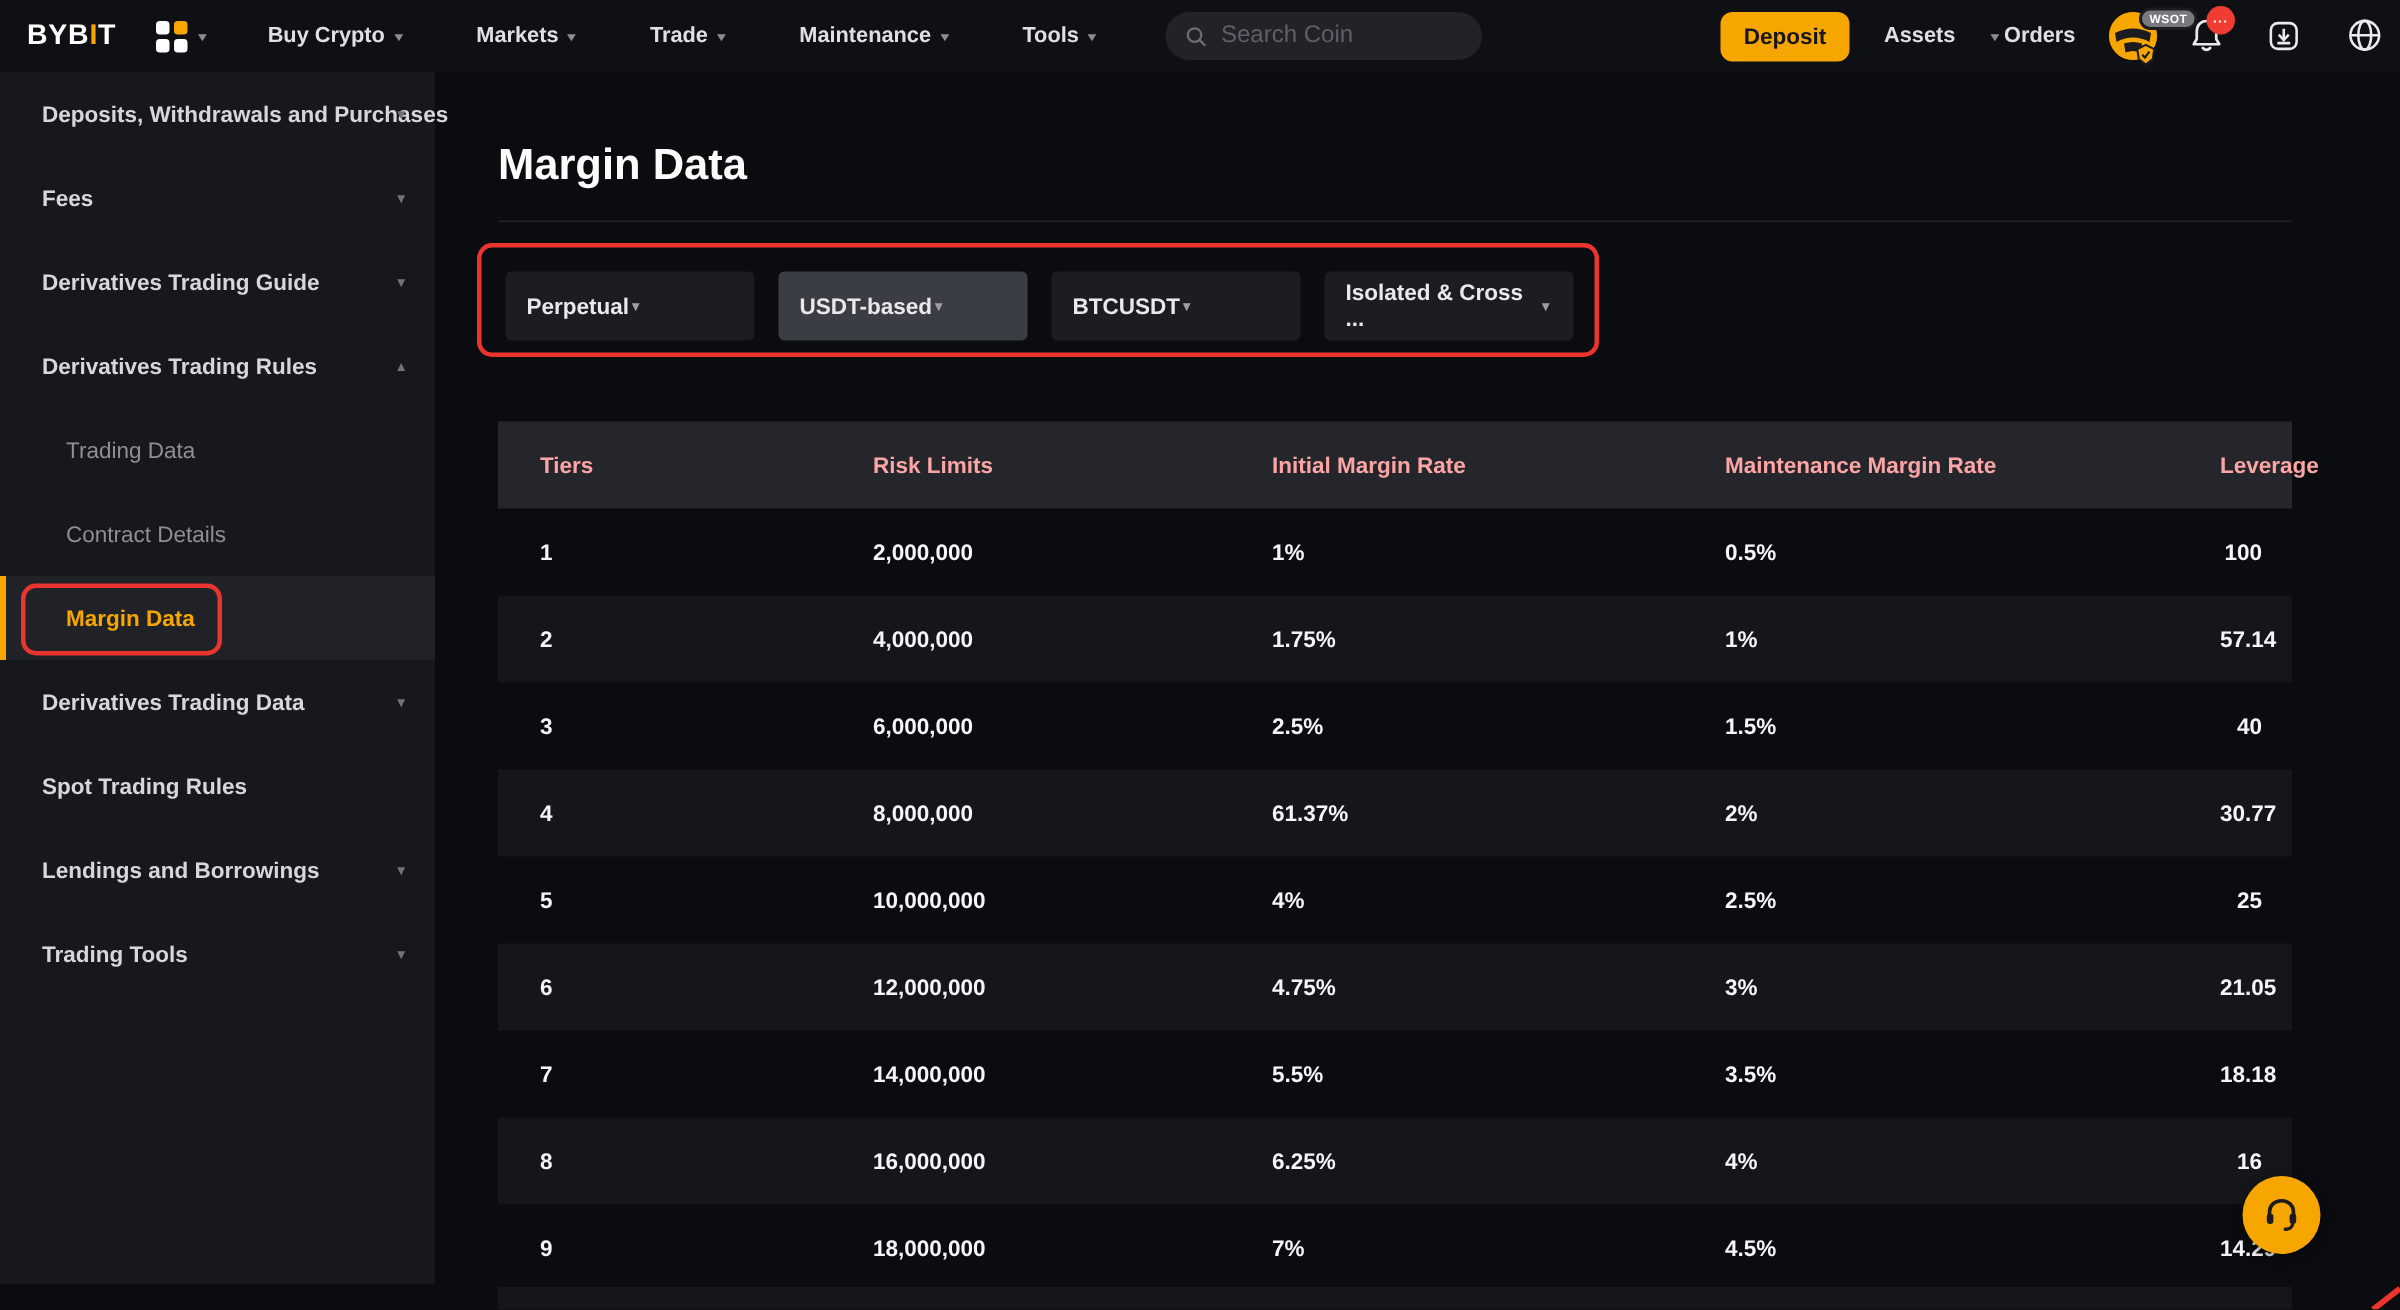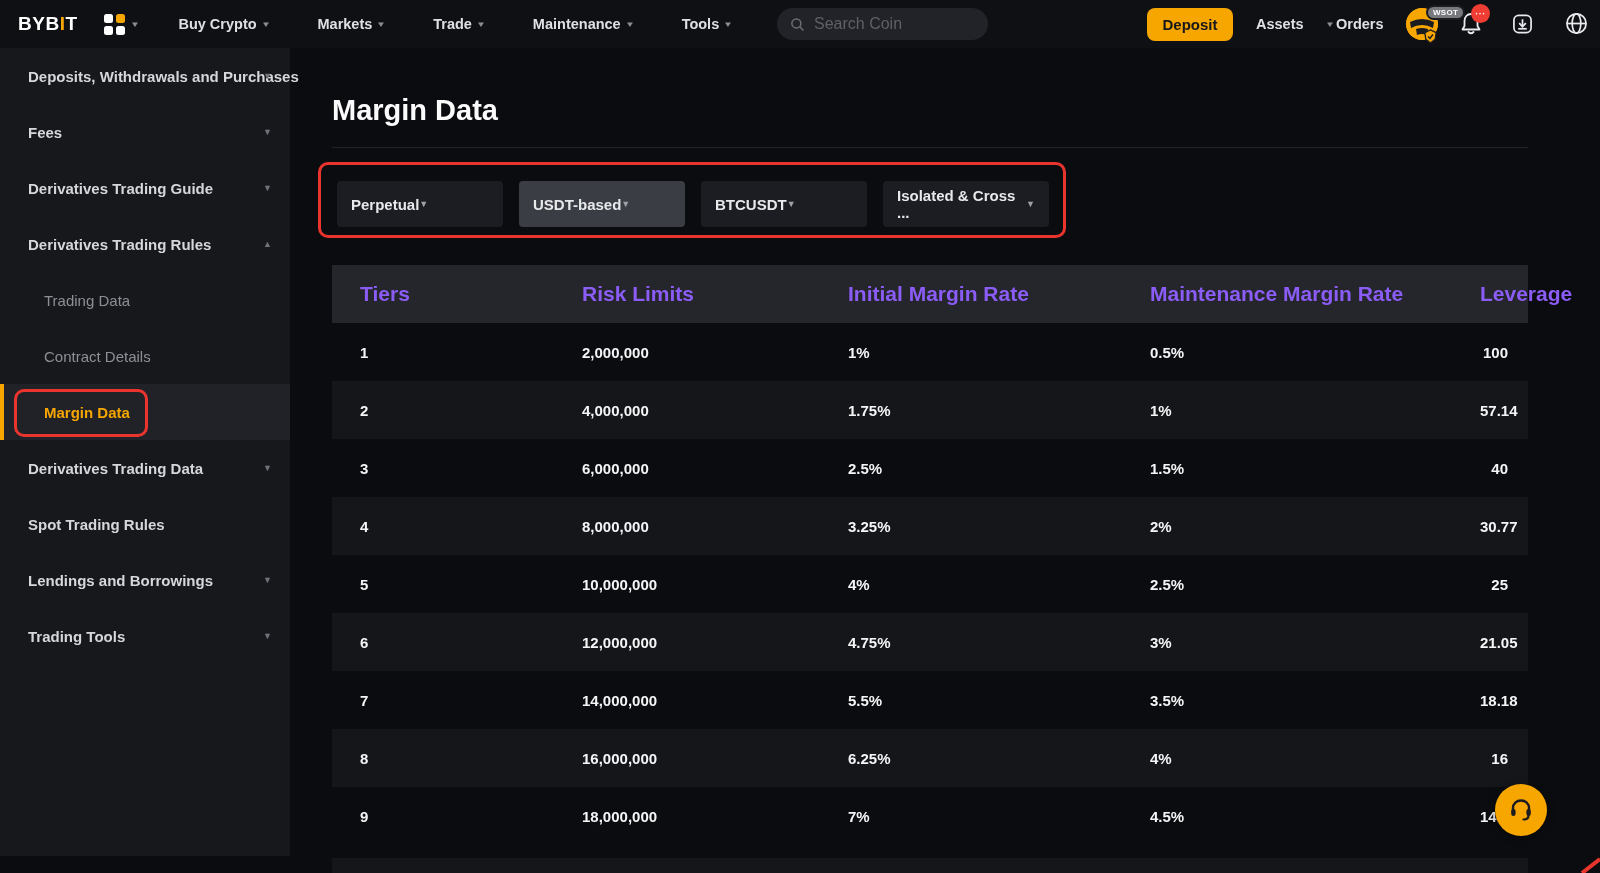--- a/index.html
+++ b/index.html
@@ -50,21 +50,21 @@
   .filters { position:absolute; left:337px; top:181px; display:flex; gap:16px; z-index:5; }
   .dropdown { width:166px; height:46px; background:#1b1d22; border-radius:4px; display:flex; align-items:center; justify-content:flex-start; padding:0 14px; font-size:15px; font-weight:600; color:#e8e9eb; cursor:pointer; }
   .dropdown.hl { background:#3a3d44; }
   .dropdown .dd-caret { font-size:9px; color:#9da1a7; }
 
   
   .table { position:absolute; left:332px; top:265px; width:1196px; z-index:4; }
   .trow { display:grid; grid-template-columns:250px 266px 302px 330px 1fr; align-items:center; height:58px; }
   .trow .c0 { padding-left:28px; }
   .trow .c4 { text-align:right; padding-right:20px; }
-  .thead { background:#24262c; color:#8b5cf6; font-size:21px; font-weight:600; }
+  .thead { background:#24262c; color:#fca5a5; font-size:15px; font-weight:600;margin-top:16px; }
   .tbody .trow { color:#f4f5f6; font-size:15px; font-weight:bold; }
   .tbody .trow:nth-child(even) { background:#15161a; }
   .row-partial { position:absolute; left:332px; top:858px; width:1196px; height:15px; background:#15161a; }
 
   
   .anno-filters { position:absolute; left:318px; top:162px; width:748px; height:76px; border:3px solid #e9352d; border-radius:10px; z-index:8; pointer-events:none; }
   .anno-sidebar { position:absolute; left:14px; top:389px; width:134px; height:48px; border:3px solid #e9352d; border-radius:10px; z-index:12; pointer-events:none; }
   .anno-corner { position:absolute; right:0; bottom:0; z-index:12; pointer-events:none; }
 
   
@@ -266,21 +266,21 @@
       <div class="trow">
         <div class="c0">3</div>
         <div class="c1">6,000,000</div>
         <div class="c2">2.5%</div>
         <div class="c3">1.5%</div>
         <div class="c4">40</div>
       </div>
       <div class="trow">
         <div class="c0">4</div>
         <div class="c1">8,000,000</div>
-        <div class="c2">3.25%</div>
+        <div class="c2">61.37%</div>
         <div class="c3">2%</div>
         <div class="c4">30.77</div>
       </div>
       <div class="trow">
         <div class="c0">5</div>
         <div class="c1">10,000,000</div>
         <div class="c2">4%</div>
         <div class="c3">2.5%</div>
         <div class="c4">25</div>
       </div>

